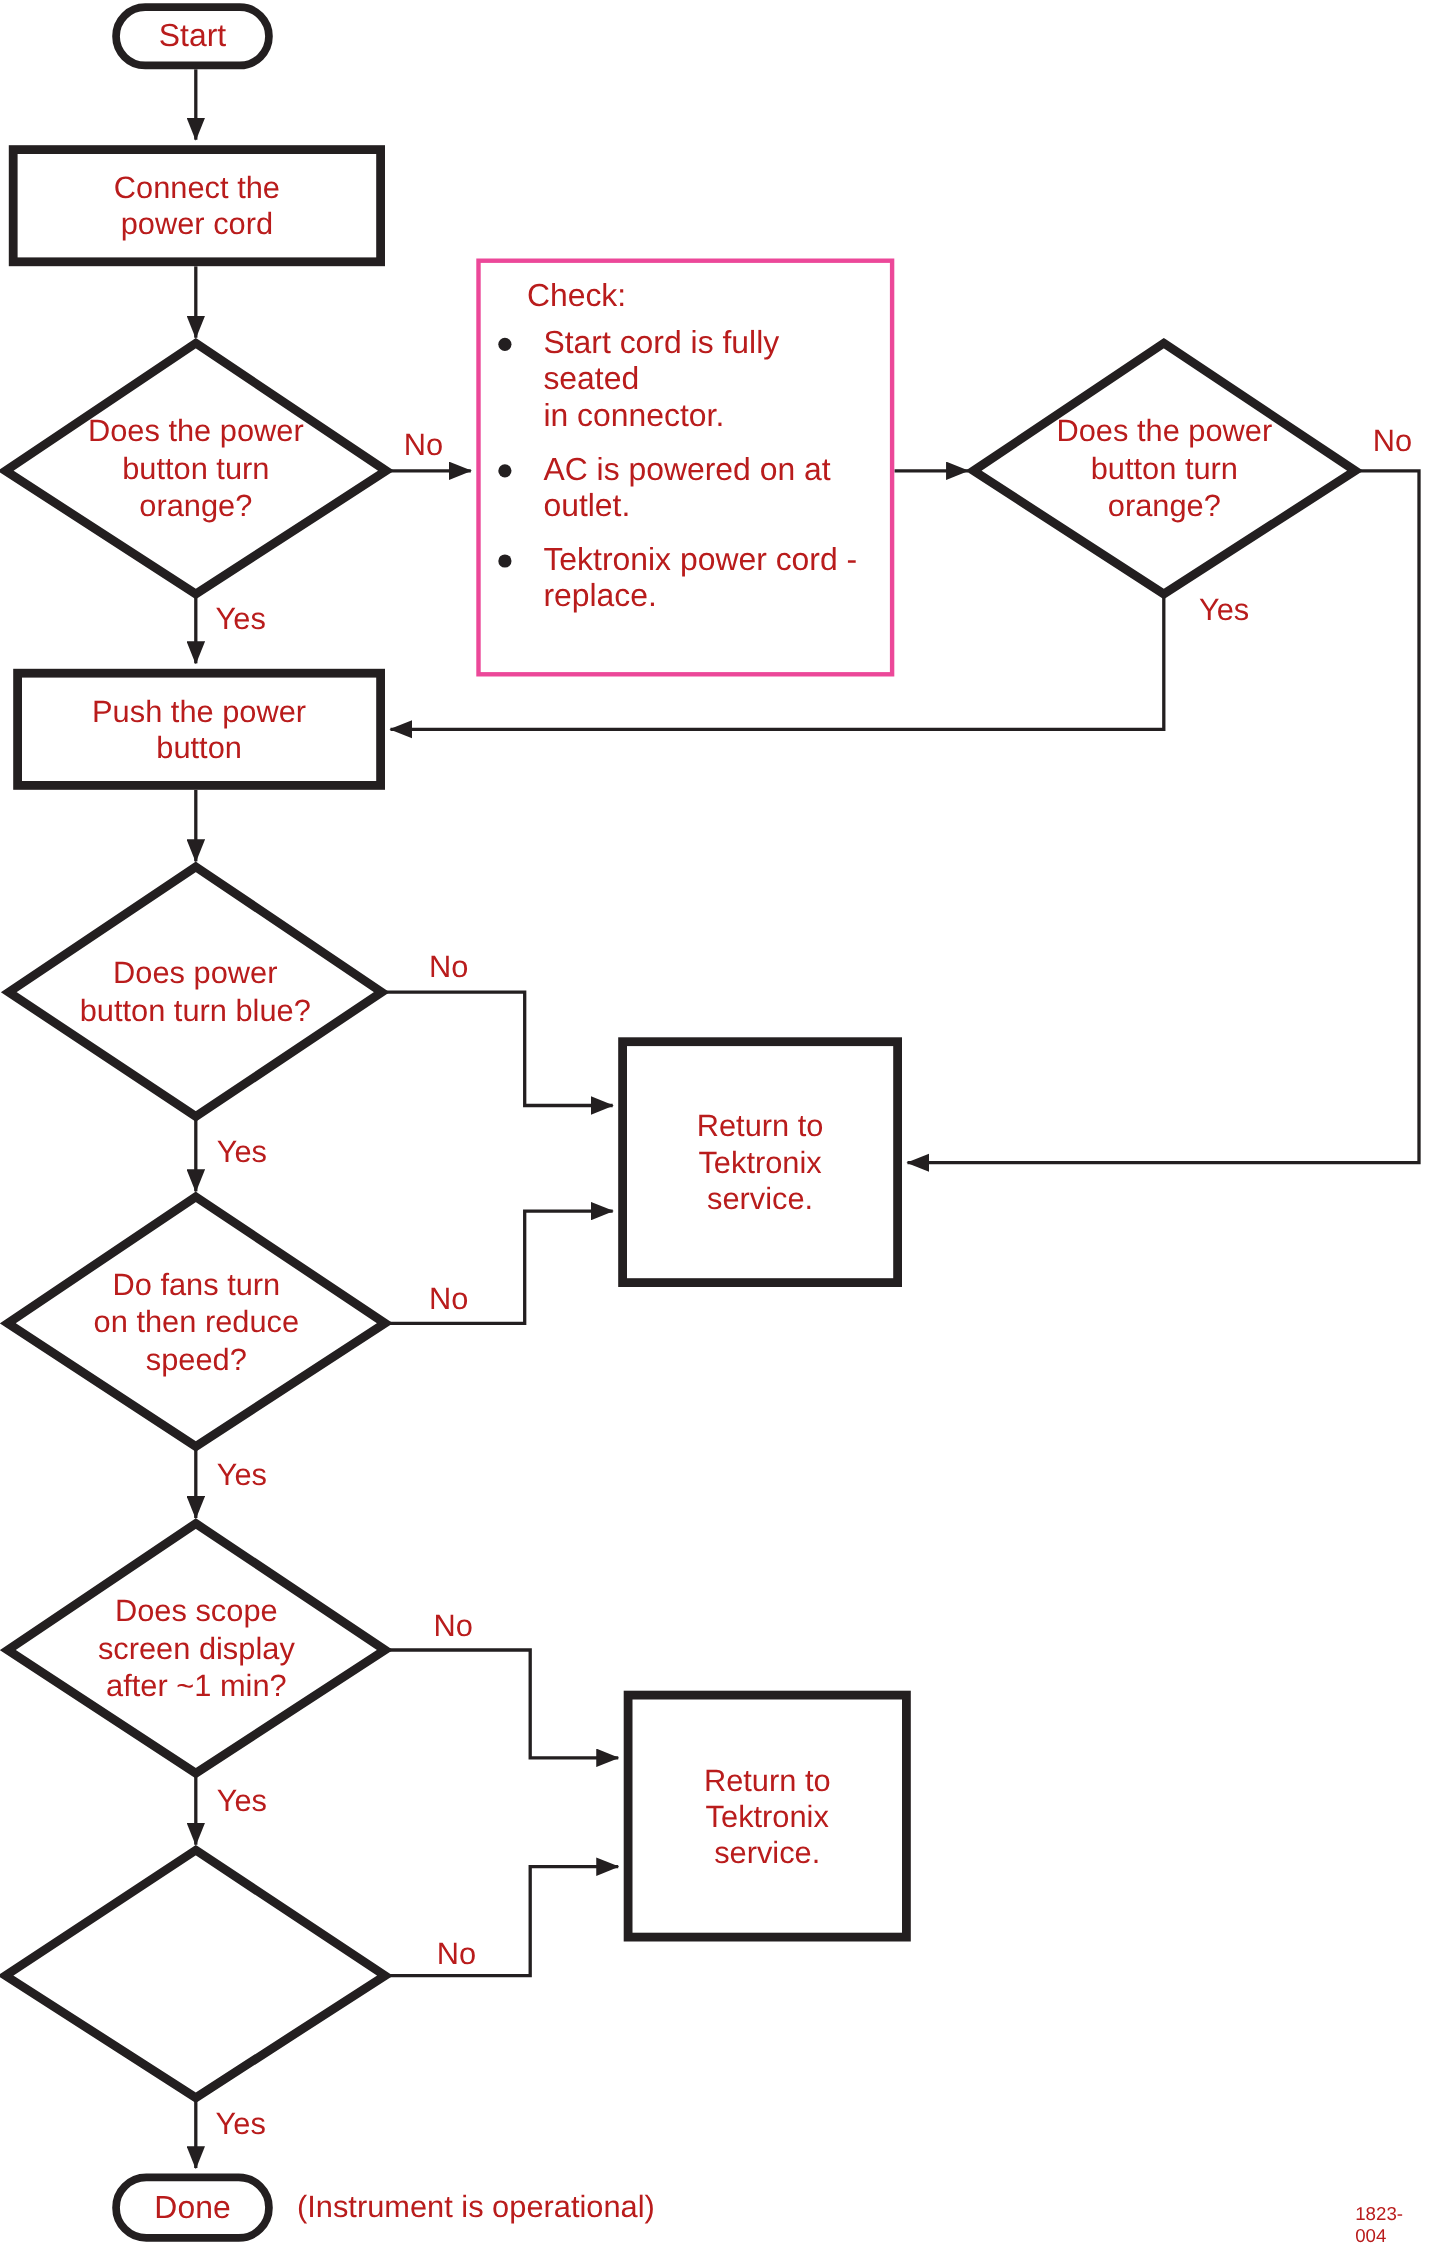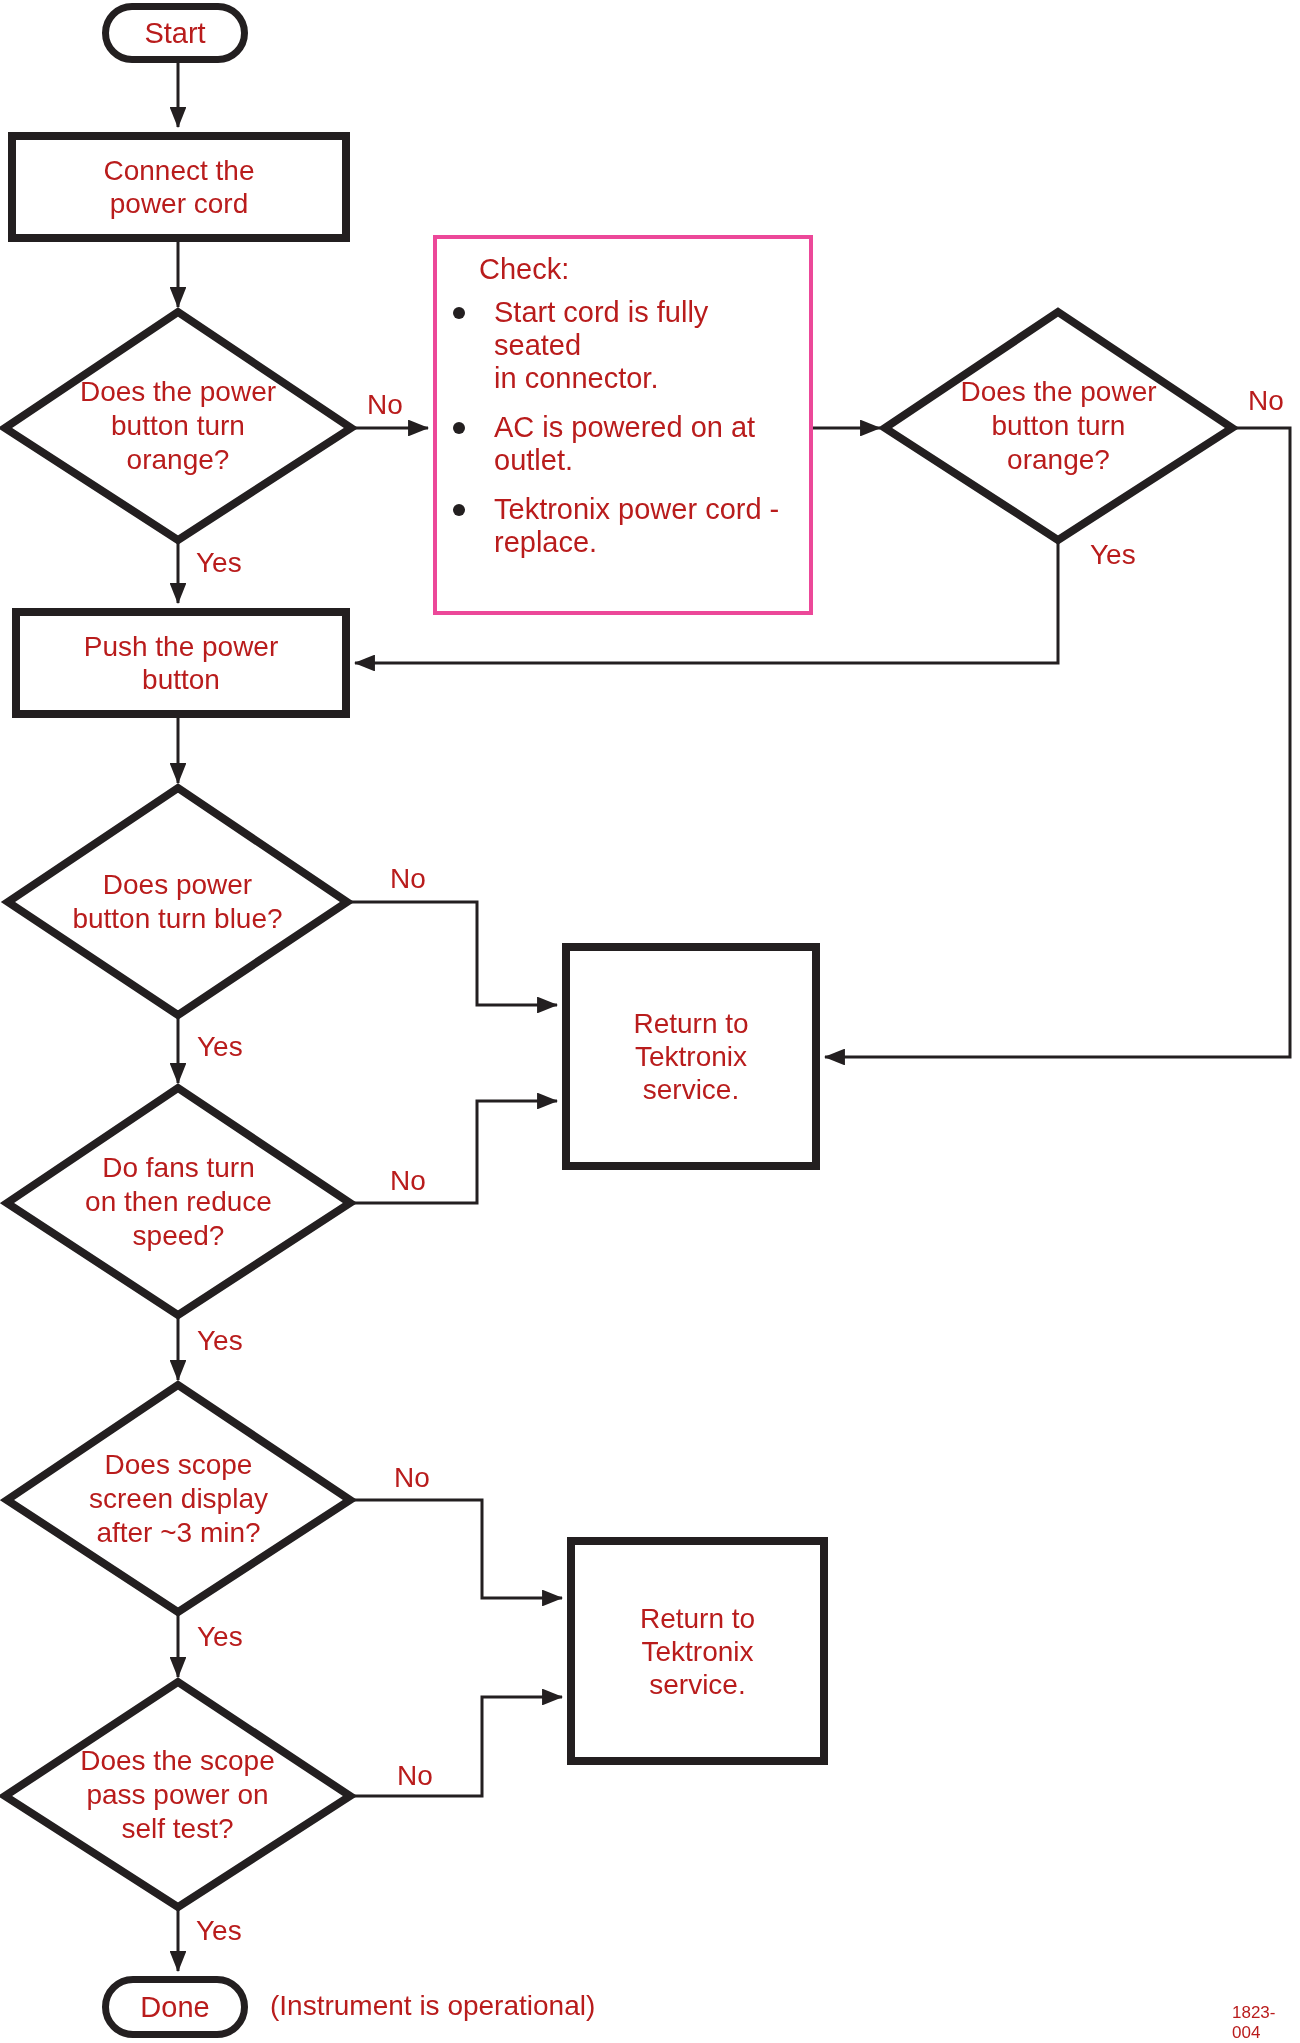--- a/index.html
+++ b/index.html
@@ -117,24 +117,21 @@
   <div class="diamond-label" style="left:885px;top:312px;width:347px;height:228px;">Does the power
 button turn
 orange?</div>
   <div class="diamond-label" style="left:8px;top:788px;width:339px;height:227px;">Does power
 button turn blue?</div>
   <div class="diamond-label" style="left:7px;top:1088px;width:343px;height:227px;">Do fans turn
 on then reduce
 speed?</div>
   <div class="diamond-label" style="left:7px;top:1385px;width:343px;height:227px;">Does scope
 screen display
-after ~3 min?</div>
-  <div class="diamond-label" style="left:5px;top:1682px;width:345px;height:225px;">Does the scope
-pass power on
-self test?</div>
+after ~1 min?</div>
 
   <div class="branch-label" style="left:367px;top:388px;">No</div>
   <div class="branch-label" style="left:196px;top:546px;">Yes</div>
   <div class="branch-label" style="left:1248px;top:384px;">No</div>
   <div class="branch-label" style="left:1090px;top:538px;">Yes</div>
   <div class="branch-label" style="left:390px;top:862px;">No</div>
   <div class="branch-label" style="left:197px;top:1030px;">Yes</div>
   <div class="branch-label" style="left:390px;top:1164px;">No</div>
   <div class="branch-label" style="left:197px;top:1324px;">Yes</div>
   <div class="branch-label" style="left:394px;top:1461px;">No</div>

